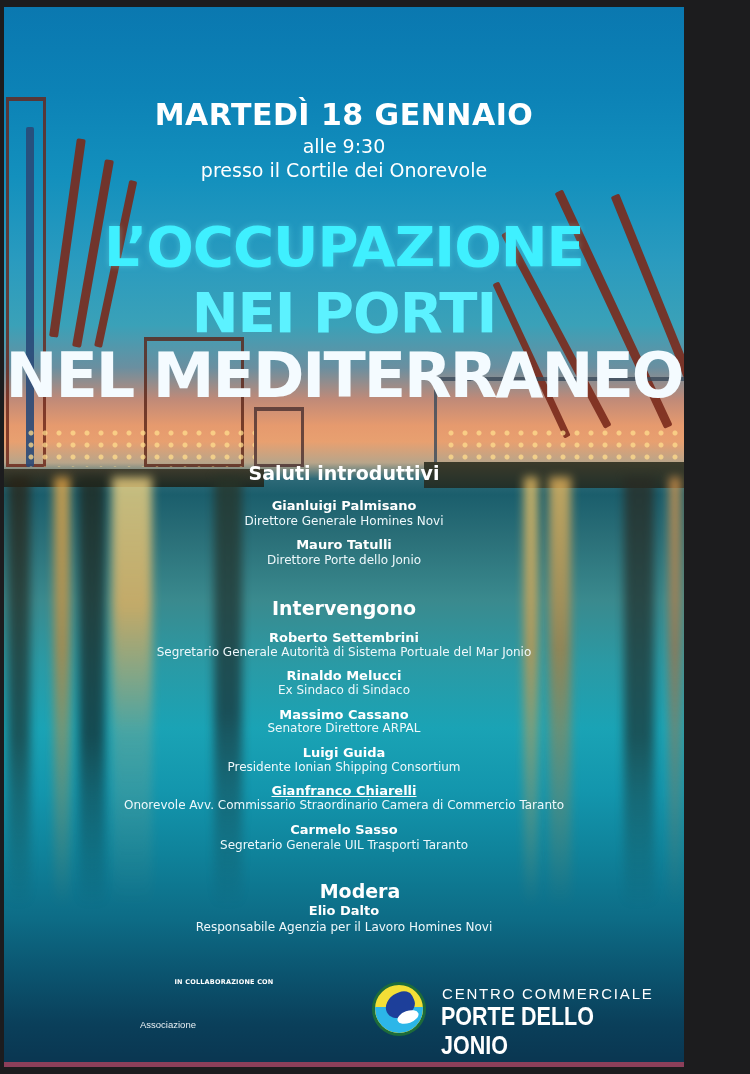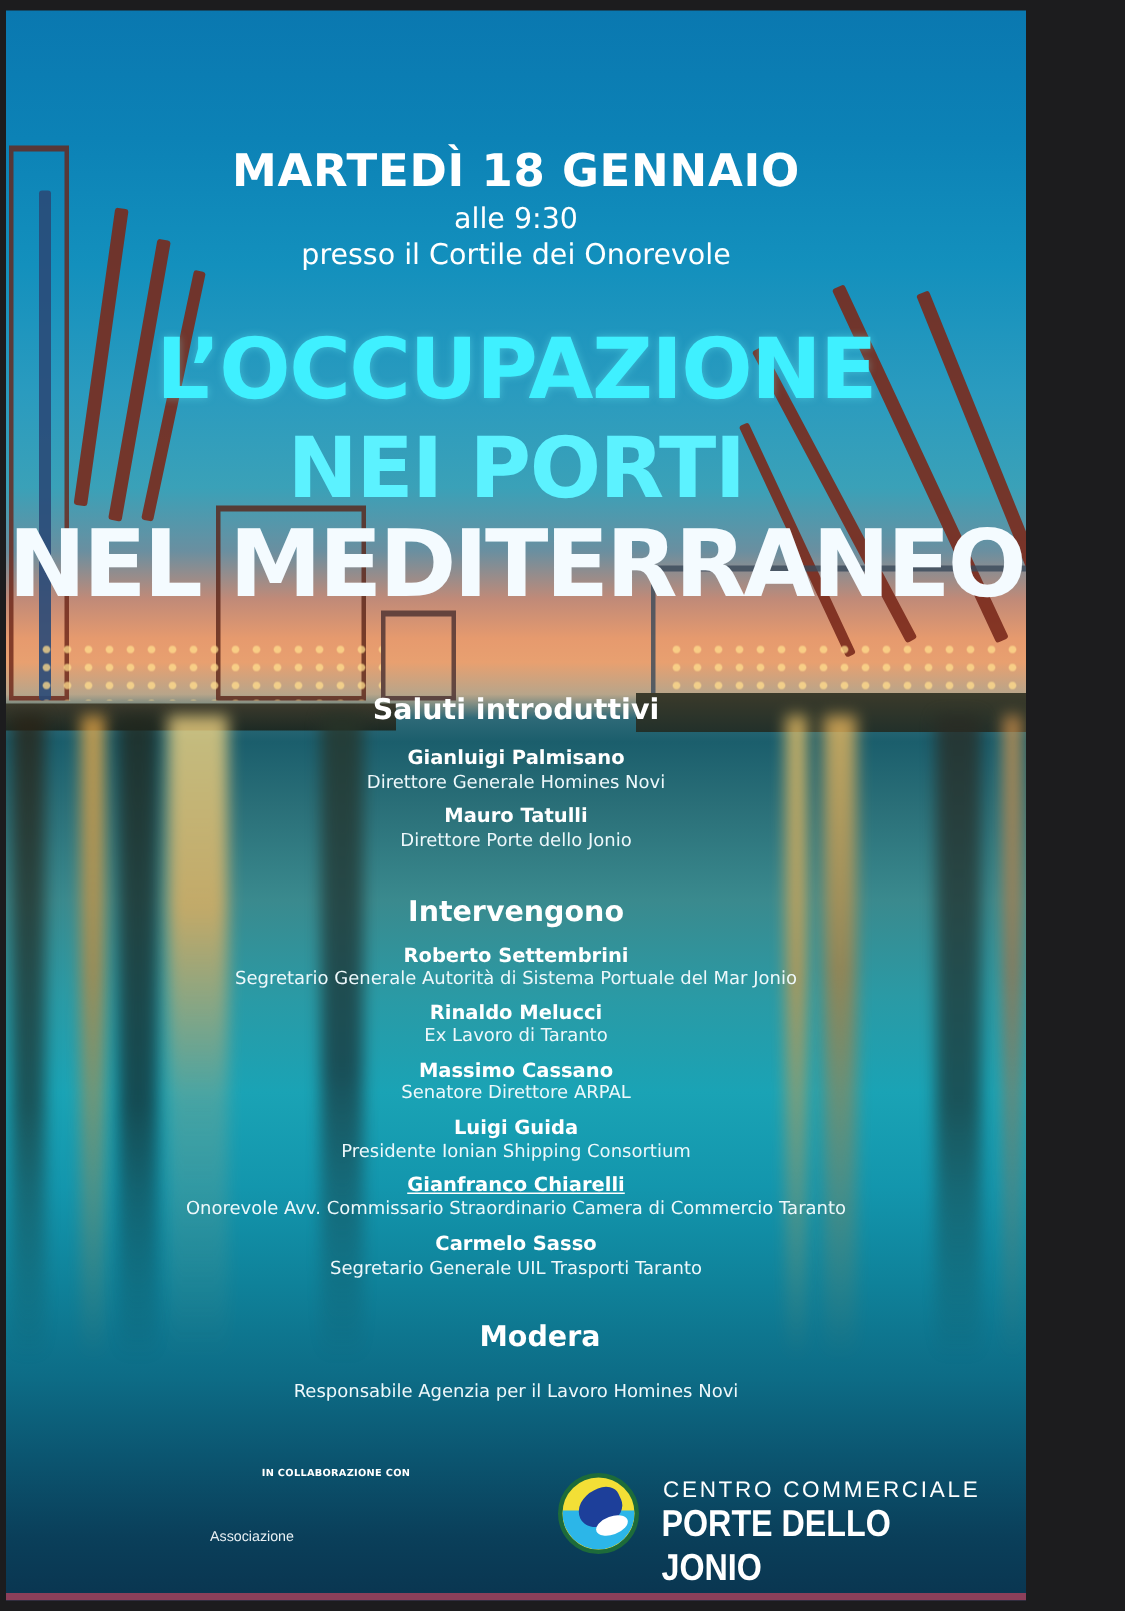--- a/index.html
+++ b/index.html
@@ -116,31 +116,32 @@
     <div class="section-h" style="top:455px;">Saluti introduttivi</div>
     <div class="name" style="top:491px;">Gianluigi Palmisano</div>
     <div class="role" style="top:507px;">Direttore Generale Homines Novi</div>
     <div class="name" style="top:530px;">Mauro Tatulli</div>
     <div class="role" style="top:546px;">Direttore Porte dello Jonio</div>
 
     <div class="section-h" style="top:590px;">Intervengono</div>
     <div class="name" style="top:623px;">Roberto Settembrini</div>
     <div class="role" style="top:638px;">Segretario Generale Autorità di Sistema Portuale del Mar Jonio</div>
     <div class="name" style="top:661px;">Rinaldo Melucci</div>
-    <div class="role" style="top:676px;">Ex Lavoro di Taranto</div>
+    <div class="role" style="top:676px;">Ex Sindaco di Sindaco</div>
     <div class="name" style="top:700px;">Massimo Cassano</div>
     <div class="role" style="top:714px;">Senatore Direttore ARPAL</div>
     <div class="name" style="top:738px;">Luigi Guida</div>
     <div class="role" style="top:753px;text-align:center;">Presidente Ionian Shipping Consortium</div>
     <div class="name" style="top:776px;text-decoration:underline;">Gianfranco Chiarelli</div>
     <div class="role" style="top:791px;">Onorevole Avv. Commissario Straordinario Camera di Commercio Taranto</div>
     <div class="name" style="top:815px;">Carmelo Sasso</div>
     <div class="role" style="top:831px;">Segretario Generale UIL Trasporti Taranto</div>
 
     <div class="section-h" style="top:873px;padding-left:32px;">Modera</div>
+    <div class="name" style="top:896px;">Elio Dalto</div>
     <div class="role" style="top:913px;">Responsabile Agenzia per il Lavoro Homines Novi</div>
   </div>
 
   <div class="footer-collab">
     <div class="collab-label">IN COLLABORAZIONE CON</div>
   </div>
   <div class="assoc">Associazione</div>
 
   <div class="logo">
     <div class="sea"></div>

